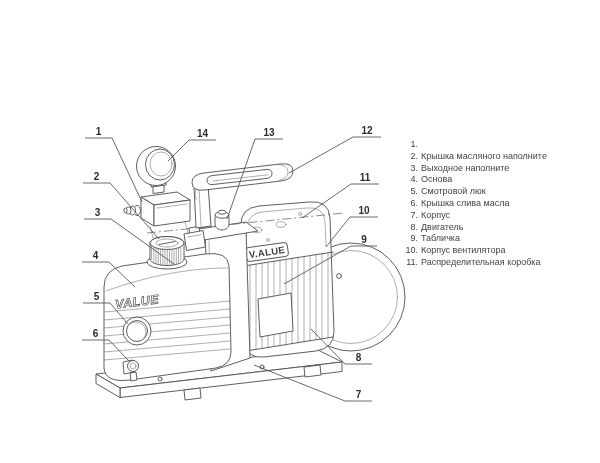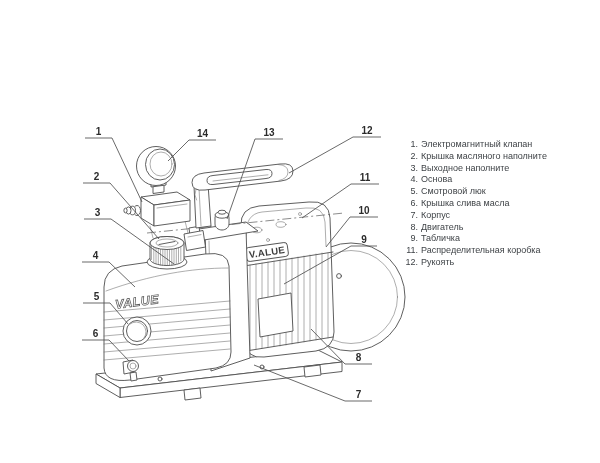--- a/index.html
+++ b/index.html
@@ -214,21 +214,20 @@
       <g>
         <path class="callout-line" d="M216,140 H189 L168,161"></path>
         <text class="callout-num" x="202.5" y="137">14</text>
       </g>
     </g>
   </svg>
 
   <ol class="legend">
     <li>
         <span class="num">1.</span>
-        <span>Электромагнитный клапан</span>
       </li>
     <li>
         <span class="num">2.</span>
         <span>Крышка масляного наполните</span>
       </li>
     <li>
         <span class="num">3.</span>
         <span>Выходное наполните</span>
       </li>
     <li>
@@ -249,21 +248,21 @@
       </li>
     <li>
         <span class="num">8.</span>
         <span>Двигатель</span>
       </li>
     <li>
         <span class="num">9.</span>
         <span>Табличка</span>
       </li>
     <li>
+        <span class="num">10.</span>
+        <span>Корпус вентилятора</span>
+      </li>
+    <li>
         <span class="num">11.</span>
         <span>Распределительная коробка</span>
       </li>
-    <li>
-        <span class="num">12.</span>
-        <span>Рукоять</span>
-      </li>
   </ol>
 </div>
 
 </body></html>

